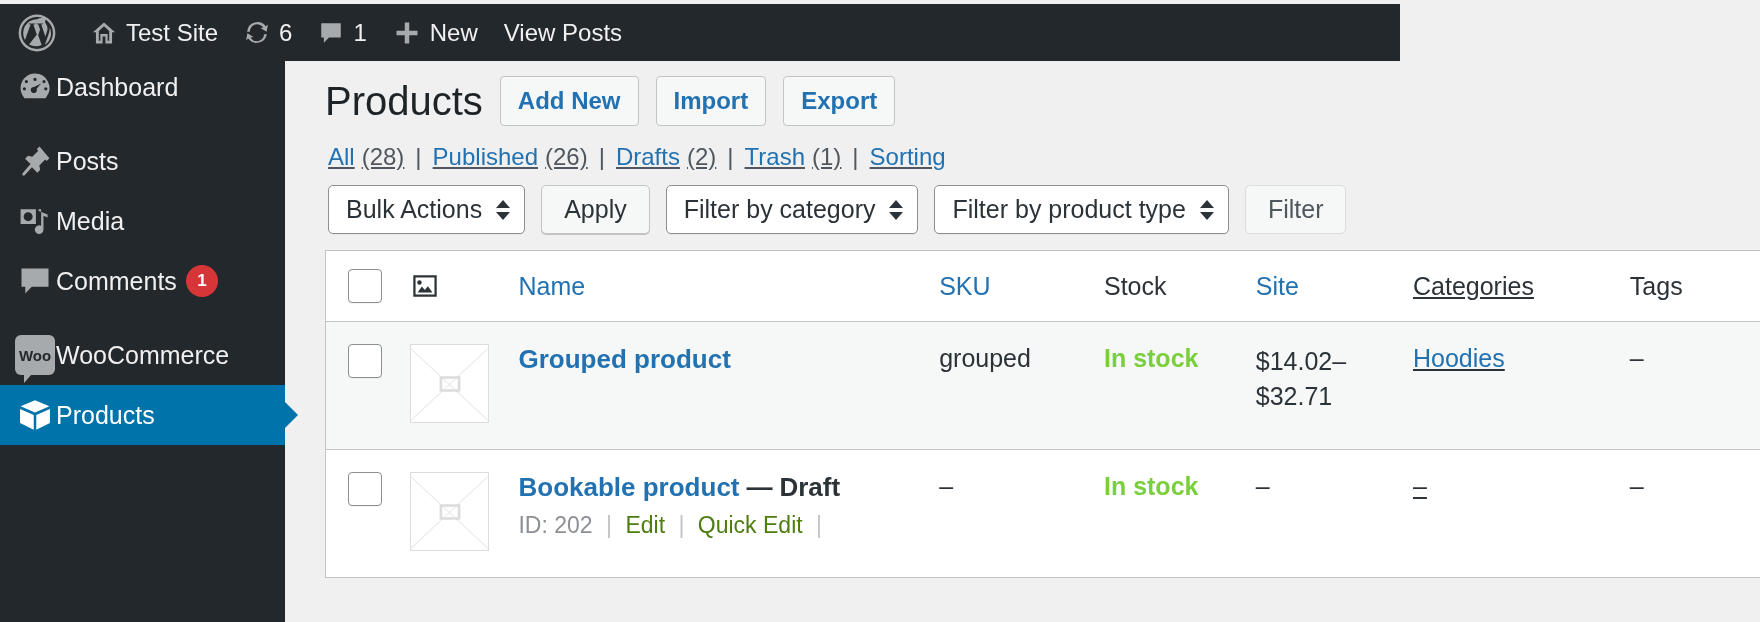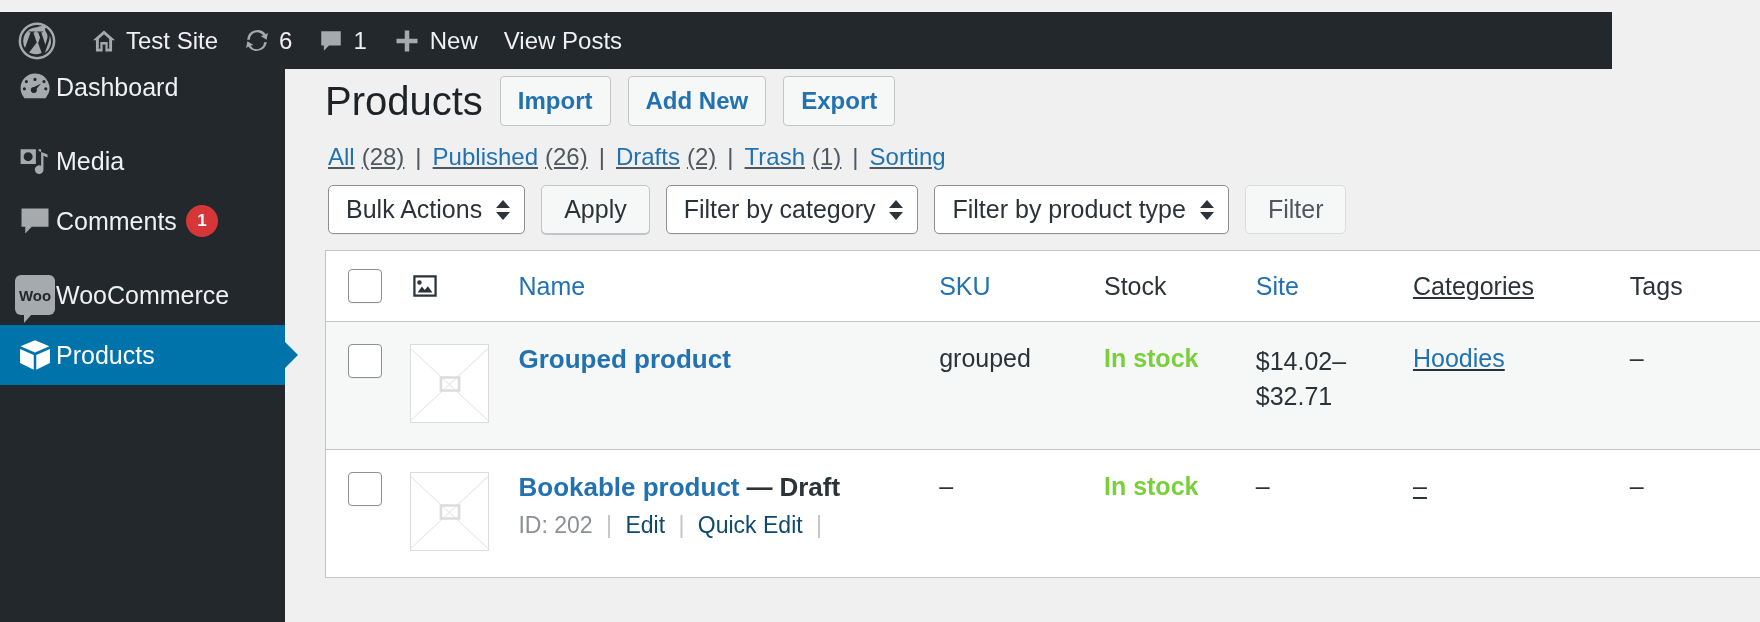--- a/index.html
+++ b/index.html
@@ -6,22 +6,22 @@
   html, body {
     width: 1760px; height: 622px;
     overflow: hidden;
     font-family: "Liberation Sans", sans-serif;
     background: #f0f0f1;
   }
   body { position: relative; }
 
   
   #adminbar {
-    position: absolute; top: 12px; left: 0;
-    width: 1612px; height: 57px;
+    position: absolute; top: 4px; left: 0;
+    width: 1400px; height: 57px;
     background: #23282d;
     display: flex; align-items: center;
     color: #c3c4c7;
     z-index: 30;
   }
   .ab-item {
     display: flex; align-items: center;
     height: 57px;
     padding: 0 13px;
     font-size: 24px;
@@ -261,21 +261,21 @@
     font-size: 26px; font-weight: bold;
     color: #2271b1; text-decoration: none; cursor: pointer;
   }
   .post-state { font-size: 26px; font-weight: bold; color: #2c3338; }
   .row-actions {
     font-size: 23px;
     color: #8c8f94;
     margin-top: 9px;
     white-space: nowrap;
   }
-  .row-actions a { color: #0c4a6e; text-decoration: none; cursor: pointer; }
+  .row-actions a { color: #4d7c0f; text-decoration: none; cursor: pointer; }
   .row-actions .sep { color: #c3c4c7; margin: 0 7px; }
   .row-actions .idtxt { color: #8c8f94; }
 
   .instock { color: #7ad03a; font-weight: bold; }
   .price-cell { line-height: 1.38; }
   .dash { color: #2c3338; }
   a.cat-link { color: #2271b1; text-decoration: none; cursor: pointer; text-align: right; }
 </style>
 </head>
 <body>
@@ -338,20 +338,28 @@
     <span class="mi-icon">
       <svg viewBox="0 0 20 20" aria-hidden="true">
         <path d="M10 2.5a8.1 8.1 0 0 0-8 8.1c0 1.9.6 3.6 1.7 5l.4.6h11.8l.4-.6a8.1 8.1 0 0 0-6.3-13.1zM5.2 6.1a.9.9 0 1 1 0 1.8.9.9 0 0 1 0-1.8zm-1.1 4a.9.9 0 1 1 0 1.8.9.9 0 0 1 0-1.8zM10 4.9a.9.9 0 1 1 0 1.8.9.9 0 0 1 0-1.8zm5 1.2a.9.9 0 1 1 0 1.8.9.9 0 0 1 0-1.8zm-1.6 2L10.9 11a1.7 1.7 0 1 1-1.4-1l3.9-1.9zM16 10.1a.9.9 0 1 1 0 1.8.9.9 0 0 1 0-1.8z"></path>
       </svg>
     </span>
     <span>Dashboard</span>
   </div>
 
   <div class="menu-sep"></div>
 
+  <div class="menu-item">
+    <span class="mi-icon">
+      <svg viewBox="0 0 20 20" aria-hidden="true">
+        <path d="M12.5 2 11 3.5l.8.8-3.3 3.3-2.4-.5-1.6 1.6 3 3L3 16.9V18h1.1l4.2-4.5 3 3 1.6-1.6-.5-2.4 3.3-3.3.8.8L18 8.5 12.5 2z"></path>
+      </svg>
+    </span>
+    <span>Posts</span>
+  </div>
 
   <div class="menu-item">
     <span class="mi-icon">
       <svg viewBox="0 0 20 20" aria-hidden="true">
         <path d="M2 3.5h8.5v8.2H2V3.5zm4.2 1.6a2.5 2.5 0 1 0 0 5 2.5 2.5 0 0 0 0-5zM12 3.5h1.4v9.2a2.4 2.4 0 1 0 1.3 2.1V7.1l2.3.9V6.4L12 4.4V3.5z"></path>
       </svg>
     </span>
     <span>Media</span>
   </div>
 
@@ -384,22 +392,22 @@
     <span>Products</span>
   </div>
 
 </div>
 
 <div id="wpcontent">
   <div class="wrap">
 
     <div class="pagetitle-row">
       <h1 class="page-title">Products</h1>
+      <span class="page-title-action">Add New</span>
       <span class="page-title-action">Import</span>
-      <span class="page-title-action">Add New</span>
       <span class="page-title-action">Export</span>
     </div>
 
     <ul class="subsubsub">
       <li>
         <a>All</a>
         <span class="cnt">(28)</span>
       </li>
       <li class="sep">|</li>
       <li>

